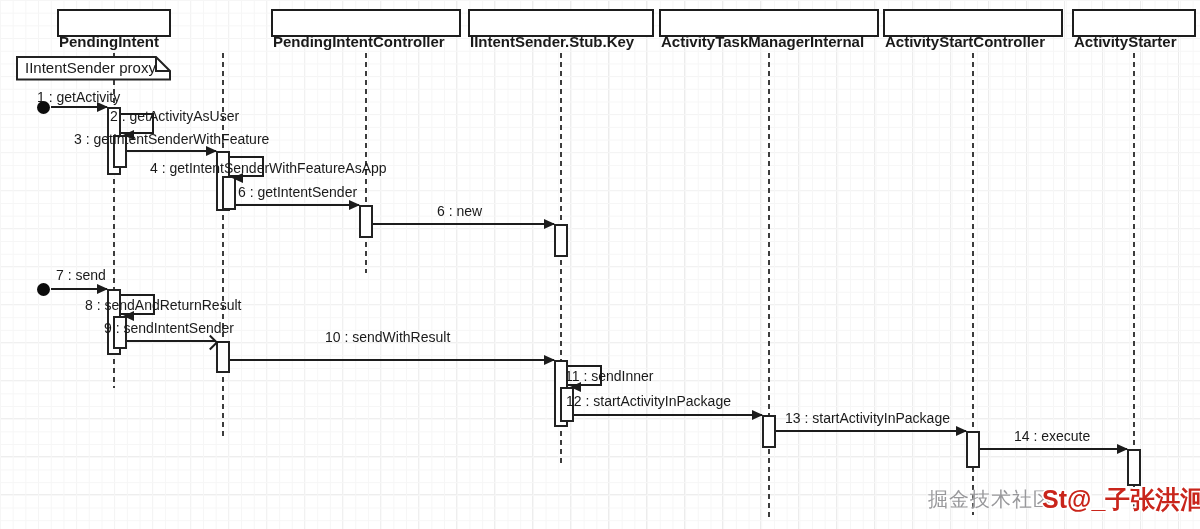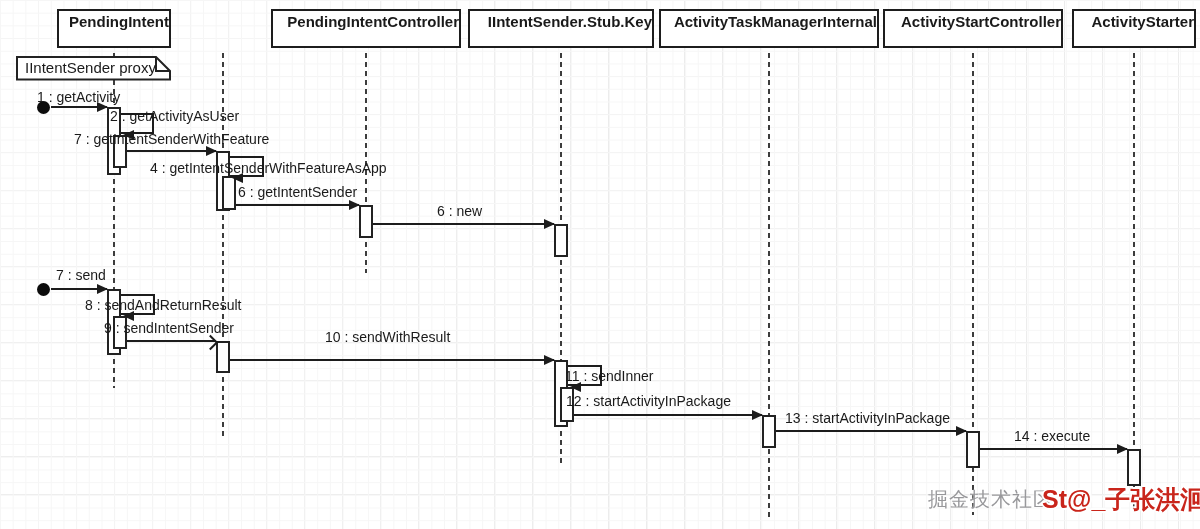--- a/index.html
+++ b/index.html
@@ -7,24 +7,24 @@
     position:relative;width:1200px;height:529px;overflow:hidden;
     font-family:"Liberation Sans",sans-serif;color:#1a1a1a;background:#fff;
     background-image:
       linear-gradient(#f6f6f6 1px,transparent 1px),
       linear-gradient(90deg,#f6f6f6 1px,transparent 1px),
       linear-gradient(#ececec 1px,transparent 1px),
       linear-gradient(90deg,#ececec 1px,transparent 1px);
     background-size:12.7px 12.7px,12.7px 12.7px,38px 38px,38px 38px;
   }
   .actor{
-    position:absolute;top:9px;height:39px;box-sizing:border-box;
+    position:absolute;top:9px;height:28px;box-sizing:border-box;
     background:#fff;border:2px solid #1d1d1d;
-    display:flex;justify-content:flex-end;align-items:flex-start;
-    font-weight:bold;font-size:15px;padding-top:2px;white-space:nowrap;
+    display:flex;justify-content:flex-start;align-items:flex-start;
+    font-weight:bold;font-size:15px;padding-top:22px;white-space:nowrap;
   }
   .ll{
     position:absolute;width:2px;
     background:repeating-linear-gradient(180deg,#3c3c3c 0 5px,transparent 5px 9px);
   }
   .act{
     position:absolute;width:14px;box-sizing:border-box;
     background:#fff;border:2px solid #222;
   }
   .msg{position:absolute;height:0;border-top:2px solid #1c1c1c;}
@@ -159,21 +159,21 @@
     </div>
   <div class="msg" style="left:776px;top:430px;width:190px">
       <i class="ah"></i>
     </div>
   <div class="msg" style="left:980px;top:448px;width:147px">
       <i class="ah"></i>
     </div>
 
   <div class="lbl" style="left:37px;top:88px">1 : getActivity</div>
   <div class="lbl" style="left:110px;top:107px">2 : getActivityAsUser</div>
-  <div class="lbl" style="left:74px;top:130px">7 : getIntentSenderWithFeature</div>
+  <div class="lbl" style="left:74px;top:130px">3 : getIntentSenderWithFeature</div>
   <div class="lbl" style="left:150px;top:159px">4 : getIntentSenderWithFeatureAsApp</div>
   <div class="lbl" style="left:238px;top:183px">6 : getIntentSender</div>
   <div class="lbl" style="left:437px;top:202px">6 : new</div>
   <div class="lbl" style="left:56px;top:266px">7 : send</div>
   <div class="lbl" style="left:85px;top:296px">8 : sendAndReturnResult</div>
   <div class="lbl" style="left:104px;top:319px">9 : sendIntentSender</div>
   <div class="lbl" style="left:325px;top:328px">10 : sendWithResult</div>
   <div class="lbl" style="left:565px;top:367px">11 : sendInner</div>
   <div class="lbl" style="left:566px;top:392px">12 : startActivityInPackage</div>
   <div class="lbl" style="left:785px;top:409px">13 : startActivityInPackage</div>

